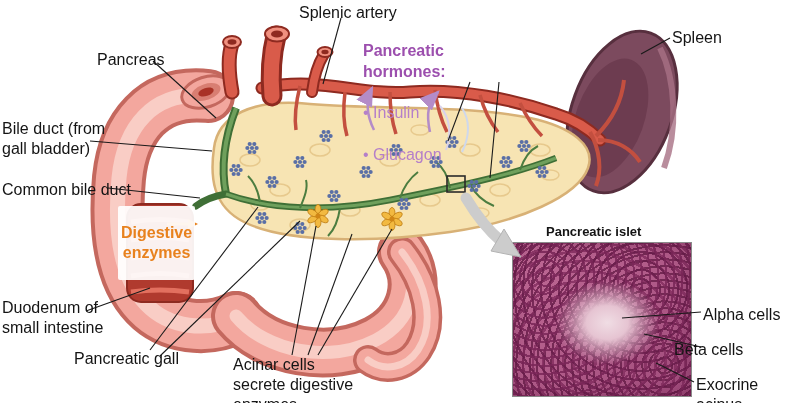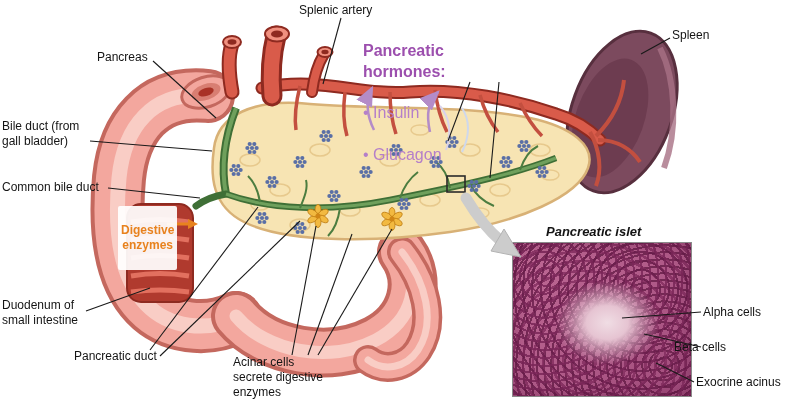--- a/index.html
+++ b/index.html
@@ -2,21 +2,21 @@
 <html style="--hormone-title: #9c4fae; --hormone-item: #b57fc9; --enzyme-text: #e8821e; --pancreas-fill: #f7e4b3; --duodenum-pink: #f3a79e; --artery-red: #d95b4a; --duct-green: #3f6f36; --islet-blue: #5a6fa6; --spleen-purple: #7c4a5e; --histology-purple: #b05687;"><head>
 <meta charset="utf-8">
 <style>
   html,body{margin:0;padding:0;background:#fff;}
   .stage{
     position:relative;width:800px;height:403px;background:#ffffff;
     font-family:"Liberation Sans",sans-serif;overflow:hidden;
   }
   .stage svg{position:absolute;left:0;top:0;z-index:2;pointer-events:none;}
   .lbl{
-    position:absolute;z-index:3;font-size:12px;line-height:1.25;color:#141414;
+    position:absolute;z-index:3;font-size:16px;line-height:1.25;color:#141414;
     white-space:pre-line;
   }
   .inset-title{font-size:13px;font-weight:bold;}
   .hormones{
     position:absolute;left:363px;top:20px;z-index:3;font-size:16px;line-height:1.3;
     white-space:pre-line;
   }
   .hormones .title{font-weight:bold;color:var(--hormone-title,#9c4fae);}
   .hormones .item{color:var(--hormone-item,#b57fc9);}
   .enzymes{
@@ -248,21 +248,21 @@
   </div>
 
   <div class="lbl" style="left:672px;top:28px;">Spleen</div>
   <div class="lbl" style="left:2px;top:180px;">Common bile duct</div>
   <div class="lbl" style="left:2px;top:119px;">Bile duct (from
 gall bladder)</div>
   <div class="lbl enzymes" style="left:118px;top:206px;">Digestive
 enzymes</div>
   <div class="lbl" style="left:2px;top:298px;">Duodenum of
 small intestine</div>
-  <div class="lbl" style="left:74px;top:349px;">Pancreatic duct</div>
+  <div class="lbl" style="left:74px;top:349px;">Pancreatic gall</div>
   <div class="lbl" style="left:233px;top:355px;">Acinar cells
 secrete digestive
 enzymes</div>
-  <div class="lbl inset-title" style="left:546px;top:224px;font-style:italic;">Pancreatic islet</div>
+  <div class="lbl inset-title" style="left:546px;top:224px;">Pancreatic islet</div>
   <div class="lbl" style="left:703px;top:305px;">Alpha cells</div>
   <div class="lbl" style="left:674px;top:340px;">Beta cells</div>
   <div class="lbl" style="left:696px;top:375px;">Exocrine acinus</div>
 </div>
 
 </body></html>

